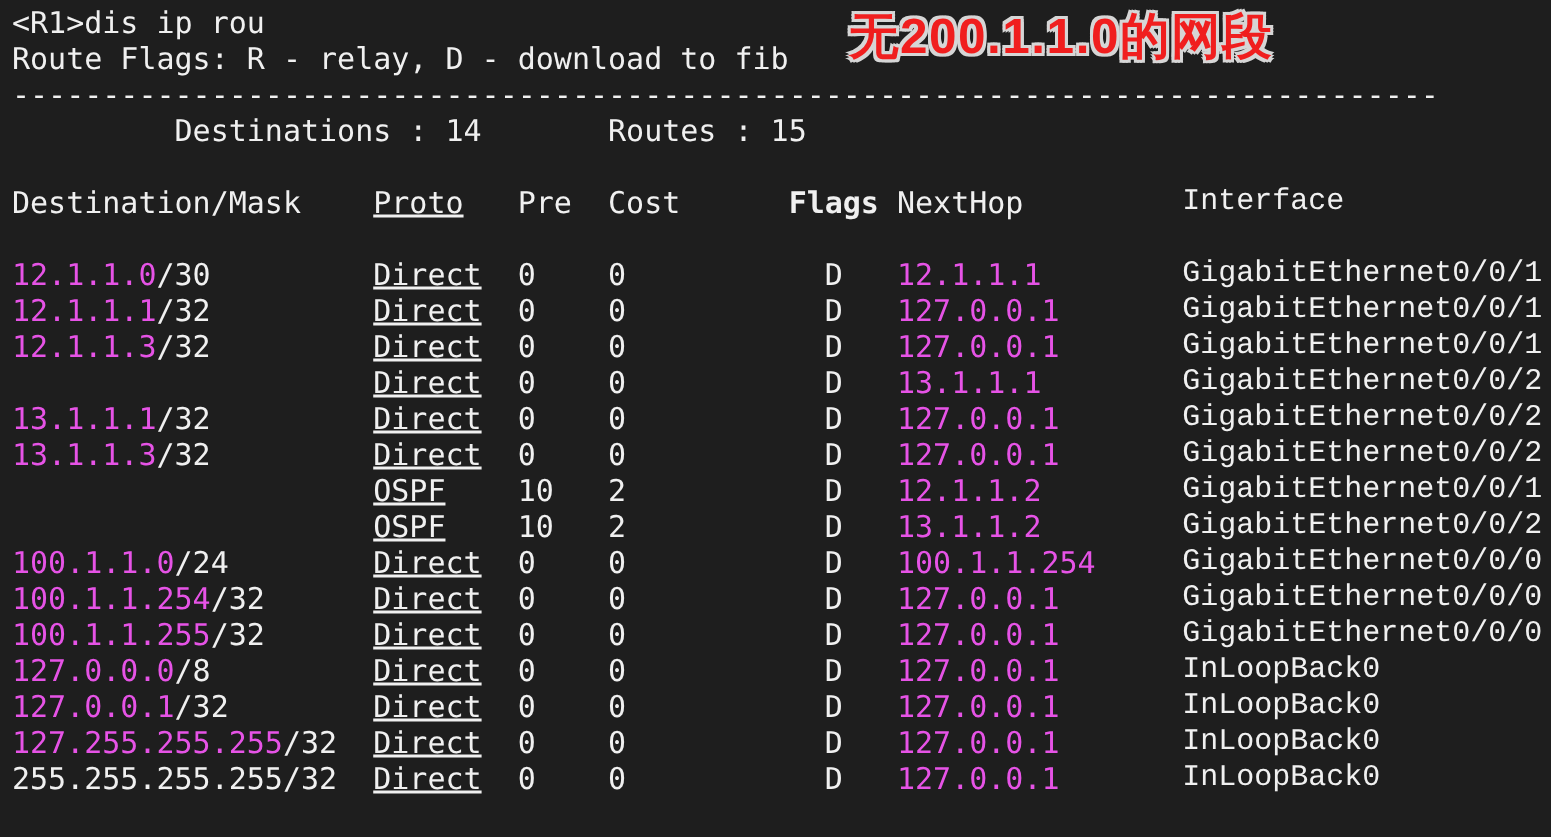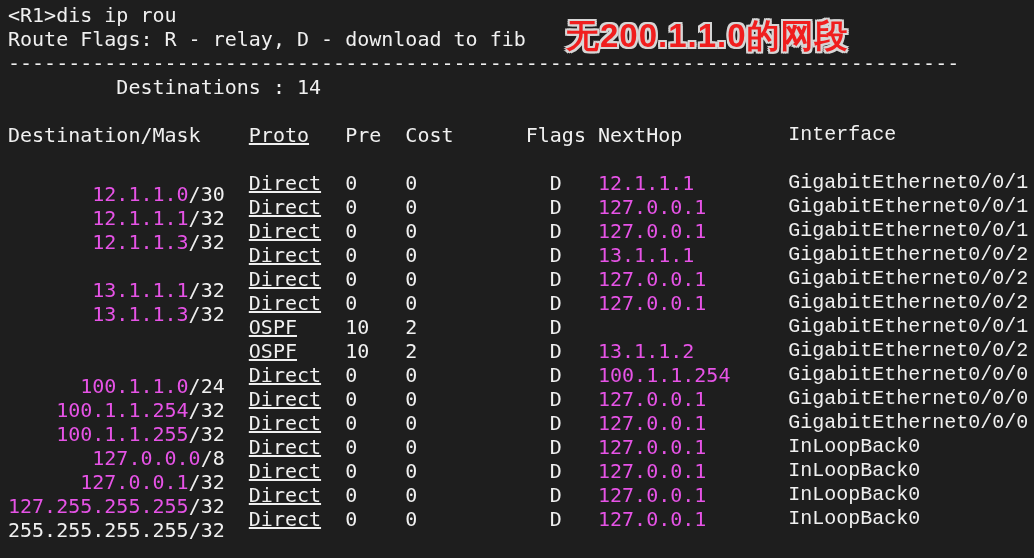--- a/index.html
+++ b/index.html
@@ -24,35 +24,35 @@
     position: relative;
     height: 24px;
     white-space: pre;
   }
   .line .col {
     position: absolute;
     top: 0;
     white-space: pre;
   }
   
-  .c-dest   { left: 0; width: 18ch; text-align: right; margin-top: 11px; }
+  .c-dest   { left: 0; width: 18ch; text-align: left; }
   .c-proto  { left: 20ch; text-decoration: underline; }
   .c-pre    { left: 28ch; }
   .c-cost   { left: 33ch; }
-  .c-flagsh { left: 43ch; }
+  .c-flagsh { left: 43ch; font-weight: bold; }
   .c-flag   { left: 45ch; }
   .c-next   { left: 49ch; }
   .c-iface  { left: 65ch; font-family: Liberation Mono, monospace; }
   .c-destin { left: 9ch; }
   .c-routes { left: 33ch; }
   .hl { color: var(--hl, #e653e6); }
   .annotation {
     position: absolute;
     left: 566px;
-    top: 24px;
+    top: 12px;
     font-family: "Liberation Sans", "DejaVu Sans", sans-serif;
     font-weight: bold;
     font-size: 33px;
     letter-spacing: 1px;
     color: var(--ann, #f01e1e);
     text-shadow:
       -2px -2px 0 #d6d6d6,  2px -2px 0 #d6d6d6,
       -2px  2px 0 #d6d6d6,  2px  2px 0 #d6d6d6,
       -2px  0   0 #d6d6d6,  2px  0   0 #d6d6d6,
        0   -2px 0 #d6d6d6,  0    2px 0 #d6d6d6;
@@ -66,20 +66,21 @@
 <div class="terminal">
 
   <div class="annotation">无200.1.1.0的网段</div>
 
   <div class="line">&lt;R1&gt;dis ip rou</div>
   <div class="line">Route Flags: R - relay, D - download to fib</div>
   <div class="line">-------------------------------------------------------------------------------</div>
 
   <div class="line">
     <span class="col c-destin">Destinations : 14</span>
+    <span class="col c-routes">Routes : 15</span>
   </div>
 
   <div class="line"></div>
 
   <div class="line">
     <span class="col" style="left:0">Destination/Mask</span>
     <span class="col c-proto">Proto</span>
     <span class="col c-pre">Pre</span>
     <span class="col c-cost">Cost</span>
     <span class="col c-flagsh">Flags</span>
@@ -147,20 +148,21 @@
     <span class="col c-flag">D</span>
     <span class="col c-next hl">127.0.0.1</span>
     <span class="col c-iface">GigabitEthernet0/0/2</span>
   </div>
 
   <div class="line">
     <span class="col c-proto">OSPF</span>
     <span class="col c-pre">10</span>
     <span class="col c-cost">2</span>
     <span class="col c-flag">D</span>
+    <span class="col c-next hl">12.1.1.2</span>
     <span class="col c-iface">GigabitEthernet0/0/1</span>
   </div>
 
   <div class="line">
     <span class="col c-dest"><span class="ip"></span><span class="mask"></span></span>
     <span class="col c-proto">OSPF</span>
     <span class="col c-pre">10</span>
     <span class="col c-cost">2</span>
     <span class="col c-flag">D</span>
     <span class="col c-next hl">13.1.1.2</span>

